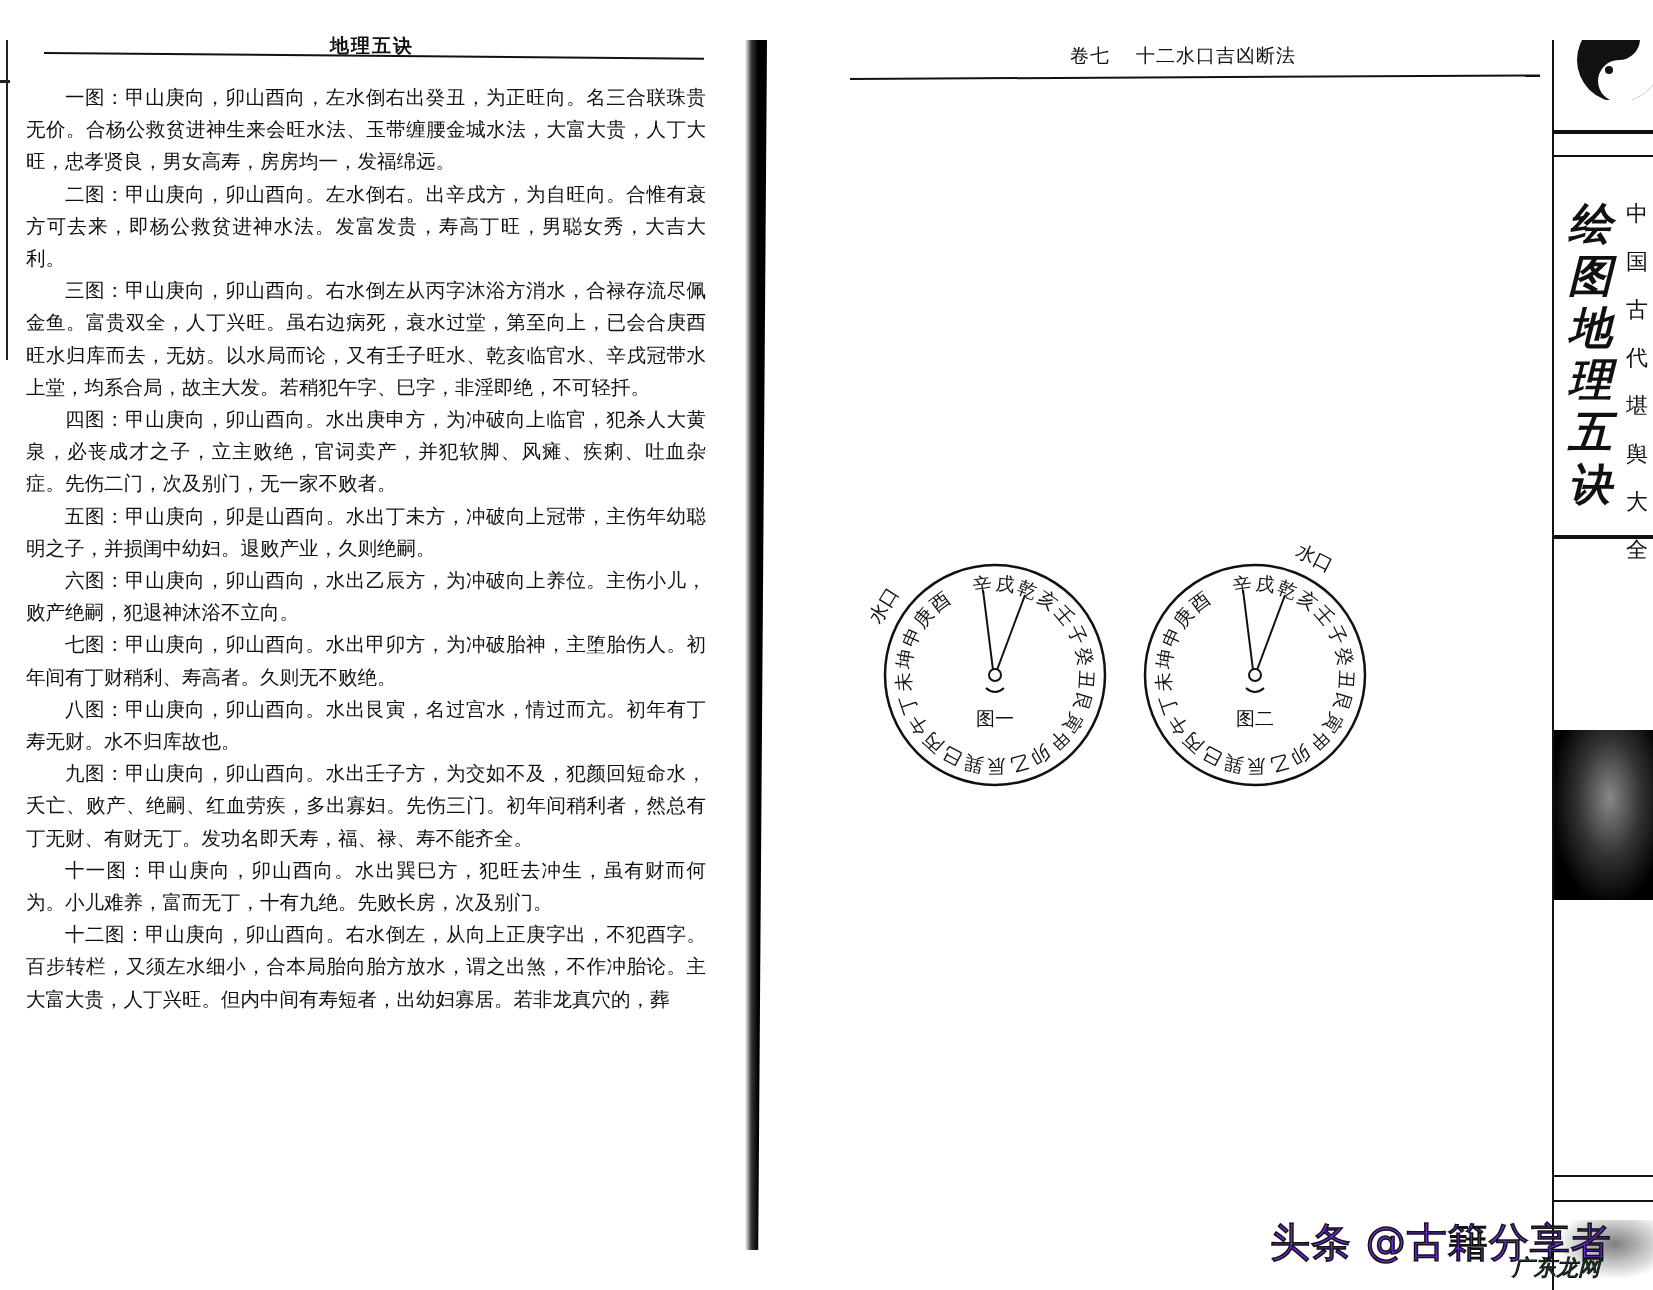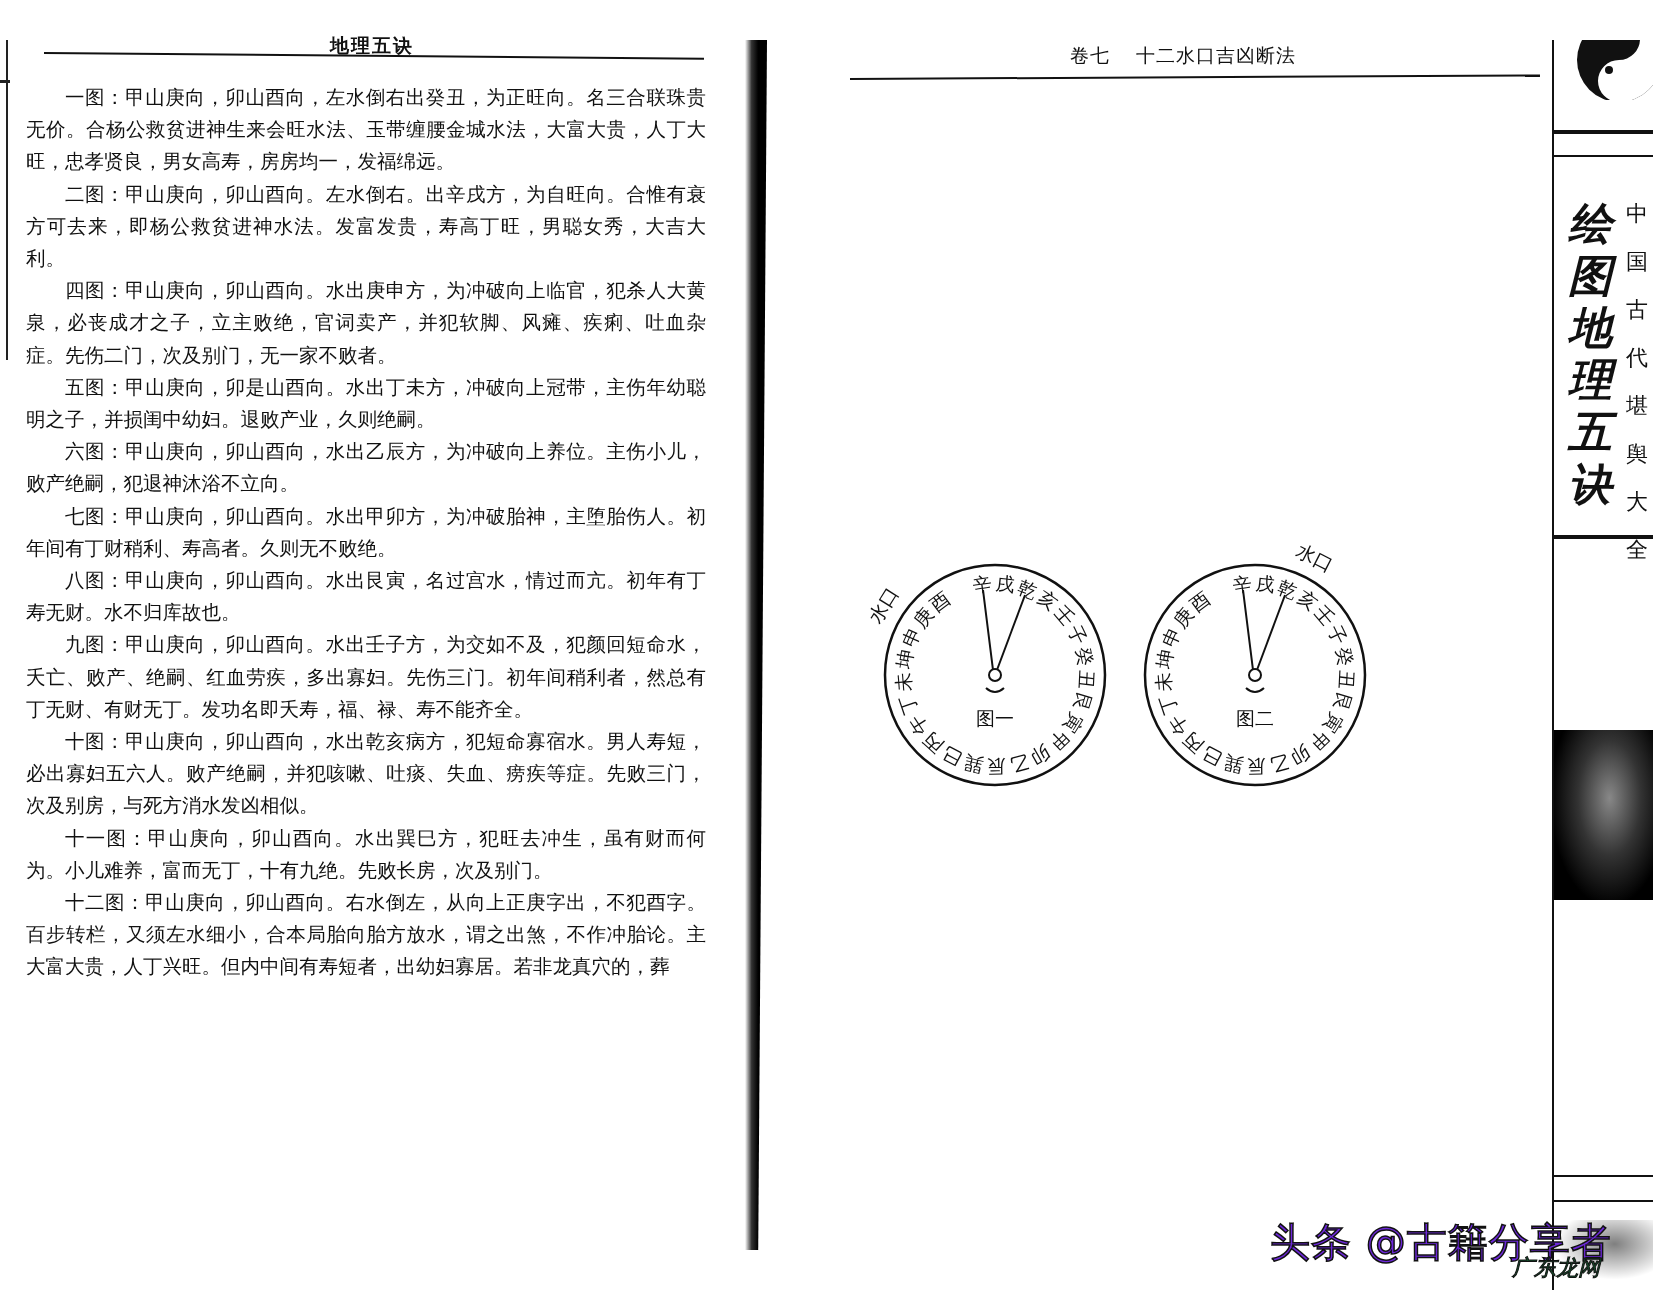--- a/index.html
+++ b/index.html
@@ -41,27 +41,27 @@
 <body>
 
 <div class="page-left">
   <div class="left-edge"></div>
   <div class="left-edge2"></div>
   <div class="left-header">地理五诀</div>
   <div class="left-rule"></div>
   <div class="left-body">
     <p>一图：甲山庚向，卯山酉向，左水倒右出癸丑，为正旺向。名三合联珠贵无价。合杨公救贫进神生来会旺水法、玉带缠腰金城水法，大富大贵，人丁大旺，忠孝贤良，男女高寿，房房均一，发福绵远。</p>
     <p>二图：甲山庚向，卯山酉向。左水倒右。出辛戌方，为自旺向。合惟有衰方可去来，即杨公救贫进神水法。发富发贵，寿高丁旺，男聪女秀，大吉大利。</p>
+    <p>三图：甲山庚向，卯山酉向。右水倒左从丙字沐浴方消水，合禄存流尽佩金鱼。富贵双全，人丁兴旺。虽右边病死，衰水过堂，第至向上，已会合庚酉旺水归库而去，无妨。以水局而论，又有壬子旺水、乾亥临官水、辛戌冠带水上堂，均系合局，故主大发。若稍犯午字、巳字，非淫即绝，不可轻扦。</p>
     <p>四图：甲山庚向，卯山酉向。水出庚申方，为冲破向上临官，犯杀人大黄泉，必丧成才之子，立主败绝，官词卖产，并犯软脚、风瘫、疾痢、吐血杂症。先伤二门，次及别门，无一家不败者。</p>
     <p>五图：甲山庚向，卯是山酉向。水出丁未方，冲破向上冠带，主伤年幼聪明之子，并损闺中幼妇。退败产业，久则绝嗣。</p>
     <p>六图：甲山庚向，卯山酉向，水出乙辰方，为冲破向上养位。主伤小儿，败产绝嗣，犯退神沐浴不立向。</p>
     <p>七图：甲山庚向，卯山酉向。水出甲卯方，为冲破胎神，主堕胎伤人。初年间有丁财稍利、寿高者。久则无不败绝。</p>
     <p>八图：甲山庚向，卯山酉向。水出艮寅，名过宫水，情过而亢。初年有丁寿无财。水不归库故也。</p>
     <p>九图：甲山庚向，卯山酉向。水出壬子方，为交如不及，犯颜回短命水，夭亡、败产、绝嗣、红血劳疾，多出寡妇。先伤三门。初年间稍利者，然总有丁无财、有财无丁。发功名即夭寿，福、禄、寿不能齐全。</p>
-    <p>十图：甲山庚向，卯山酉向，水出乾亥病方，犯短命寡宿水。男人寿短，必出寡妇五六人。败产绝嗣，并犯咳嗽、吐痰、失血、痨疾等症。先败三门，次及别房，与死方消水发凶相似。</p>
     <p>十一图：甲山庚向，卯山酉向。水出巽巳方，犯旺去冲生，虽有财而何为。小儿难养，富而无丁，十有九绝。先败长房，次及别门。</p>
     <p>十二图：甲山庚向，卯山酉向。右水倒左，从向上正庚字出，不犯酉字。百步转栏，又须左水细小，合本局胎向胎方放水，谓之出煞，不作冲胎论。主大富大贵，人丁兴旺。但内中间有寿短者，出幼妇寡居。若非龙真穴的，葬</p>
   </div>
 </div>
 
 <div class="spine"></div>
 
 <div class="page-right">
   <div class="right-header">
     <span class="vol">卷七</span><span>十二水口吉凶断法</span>

